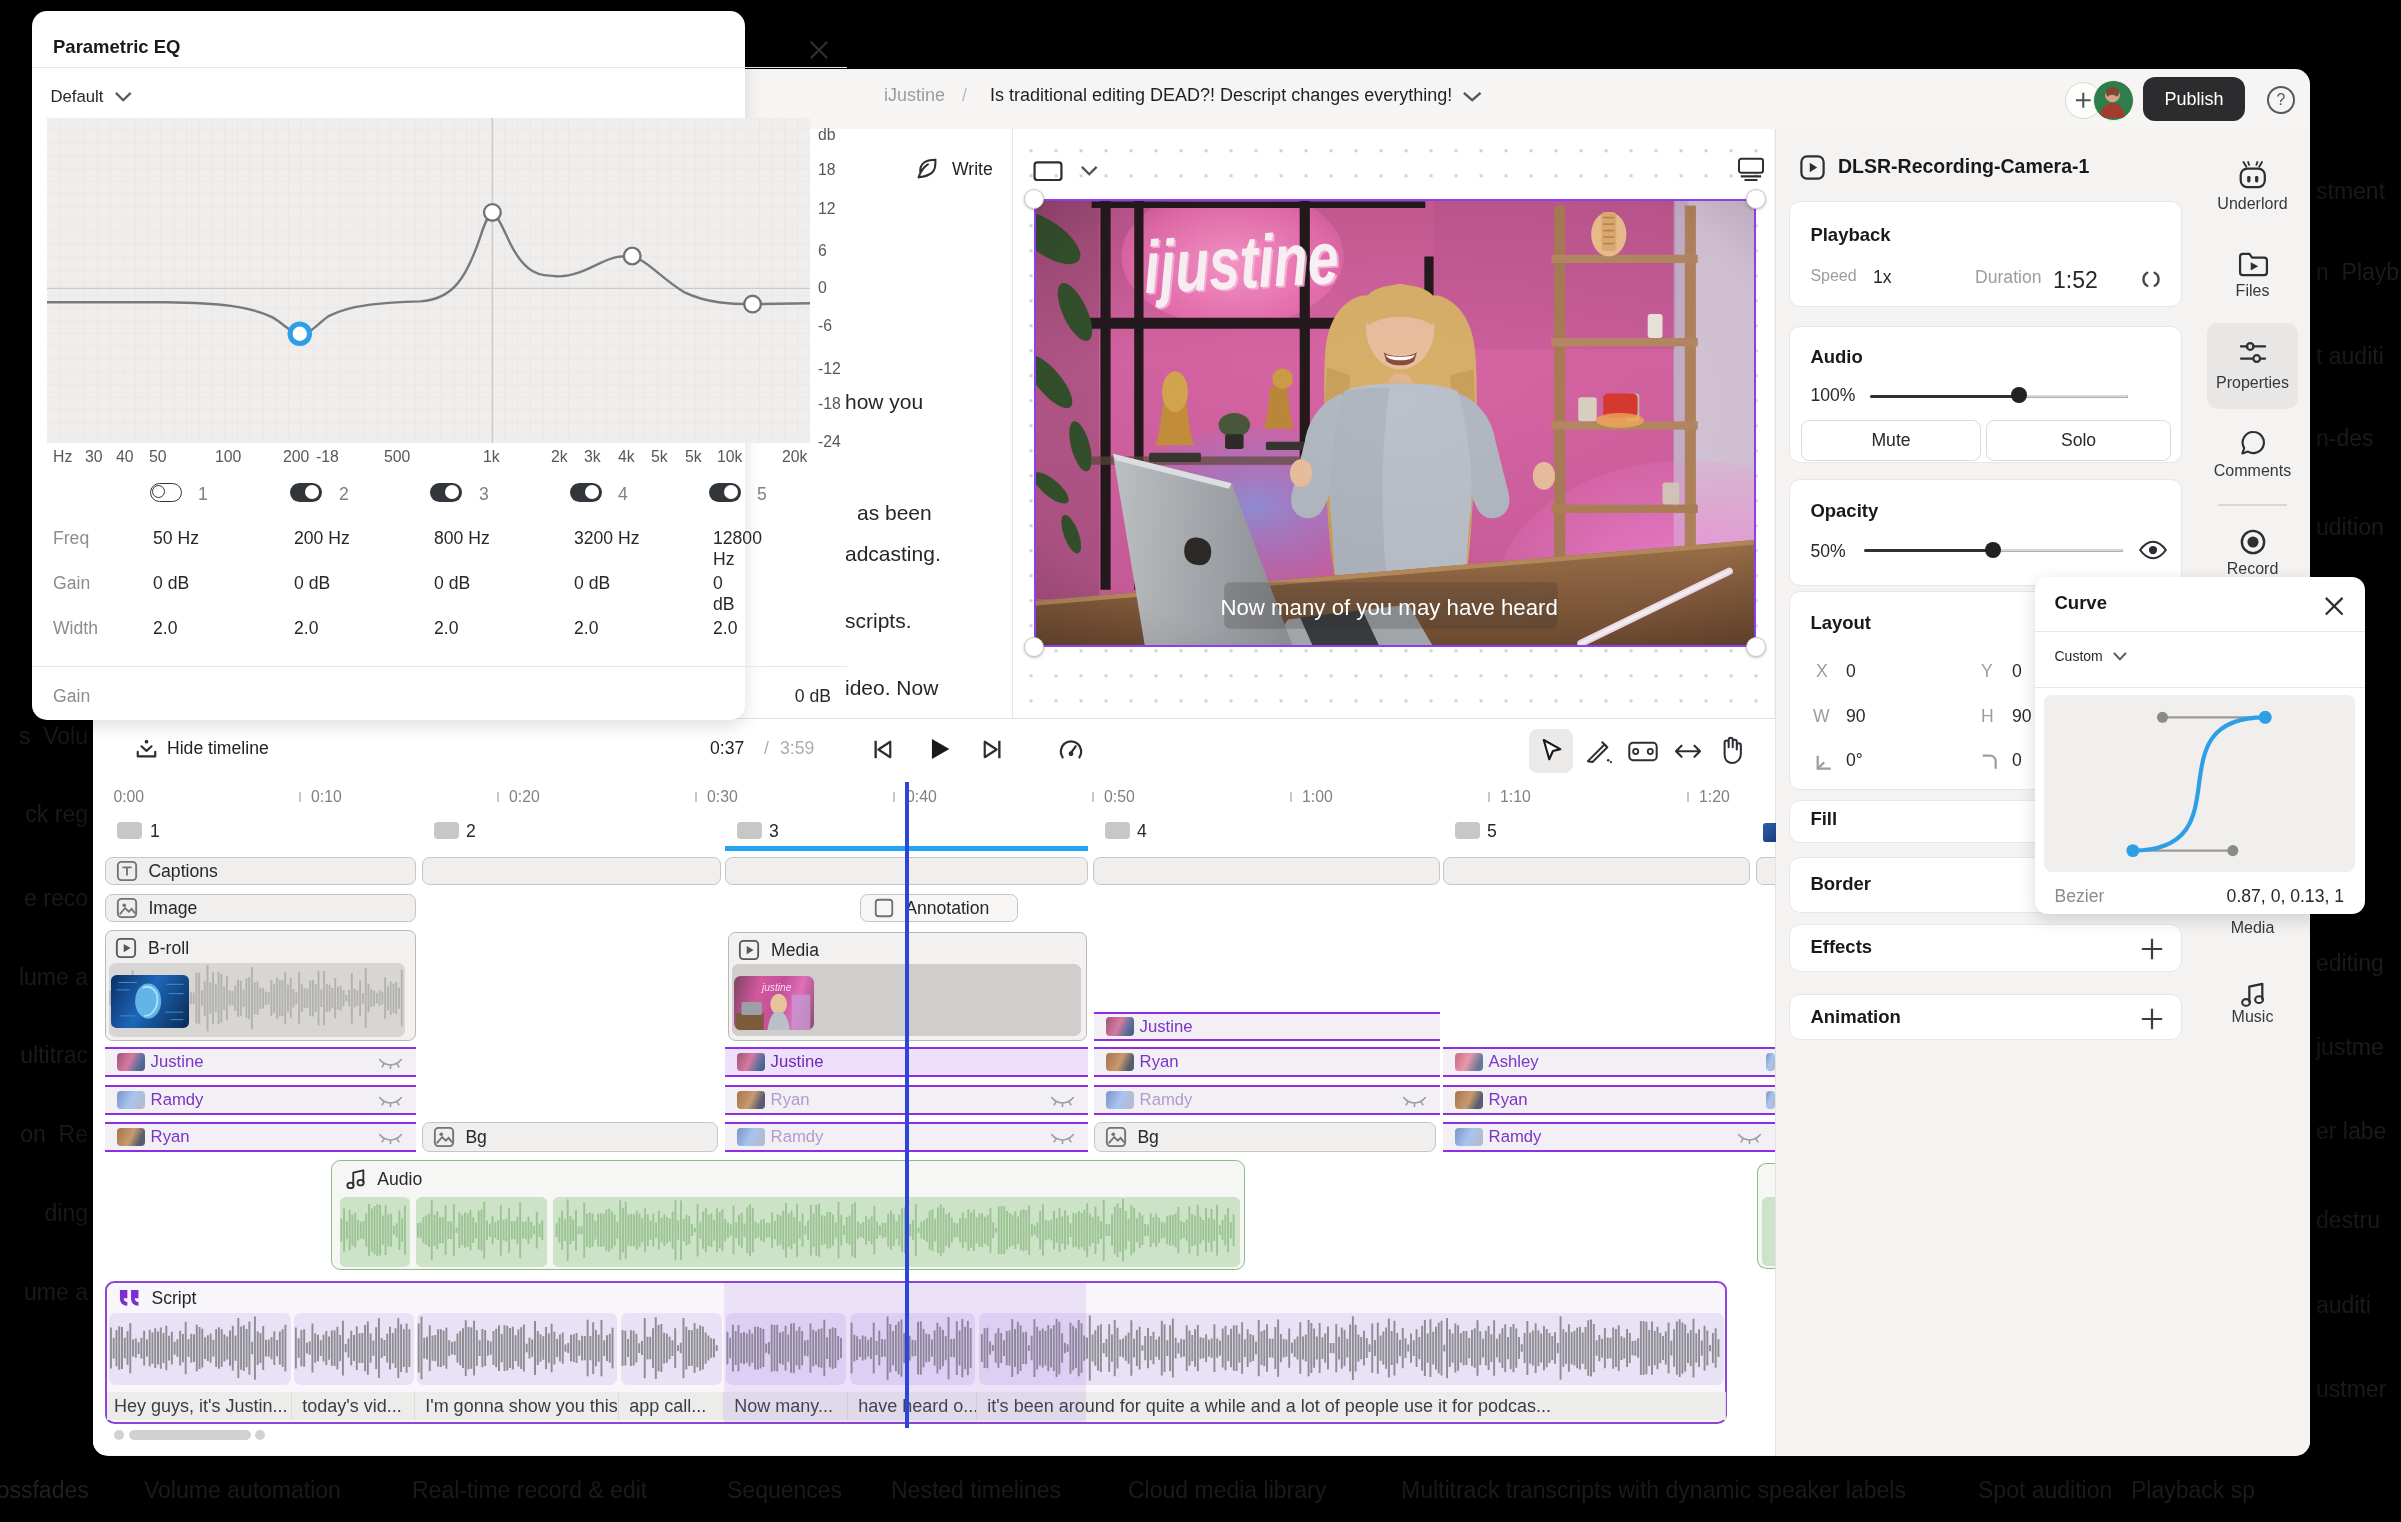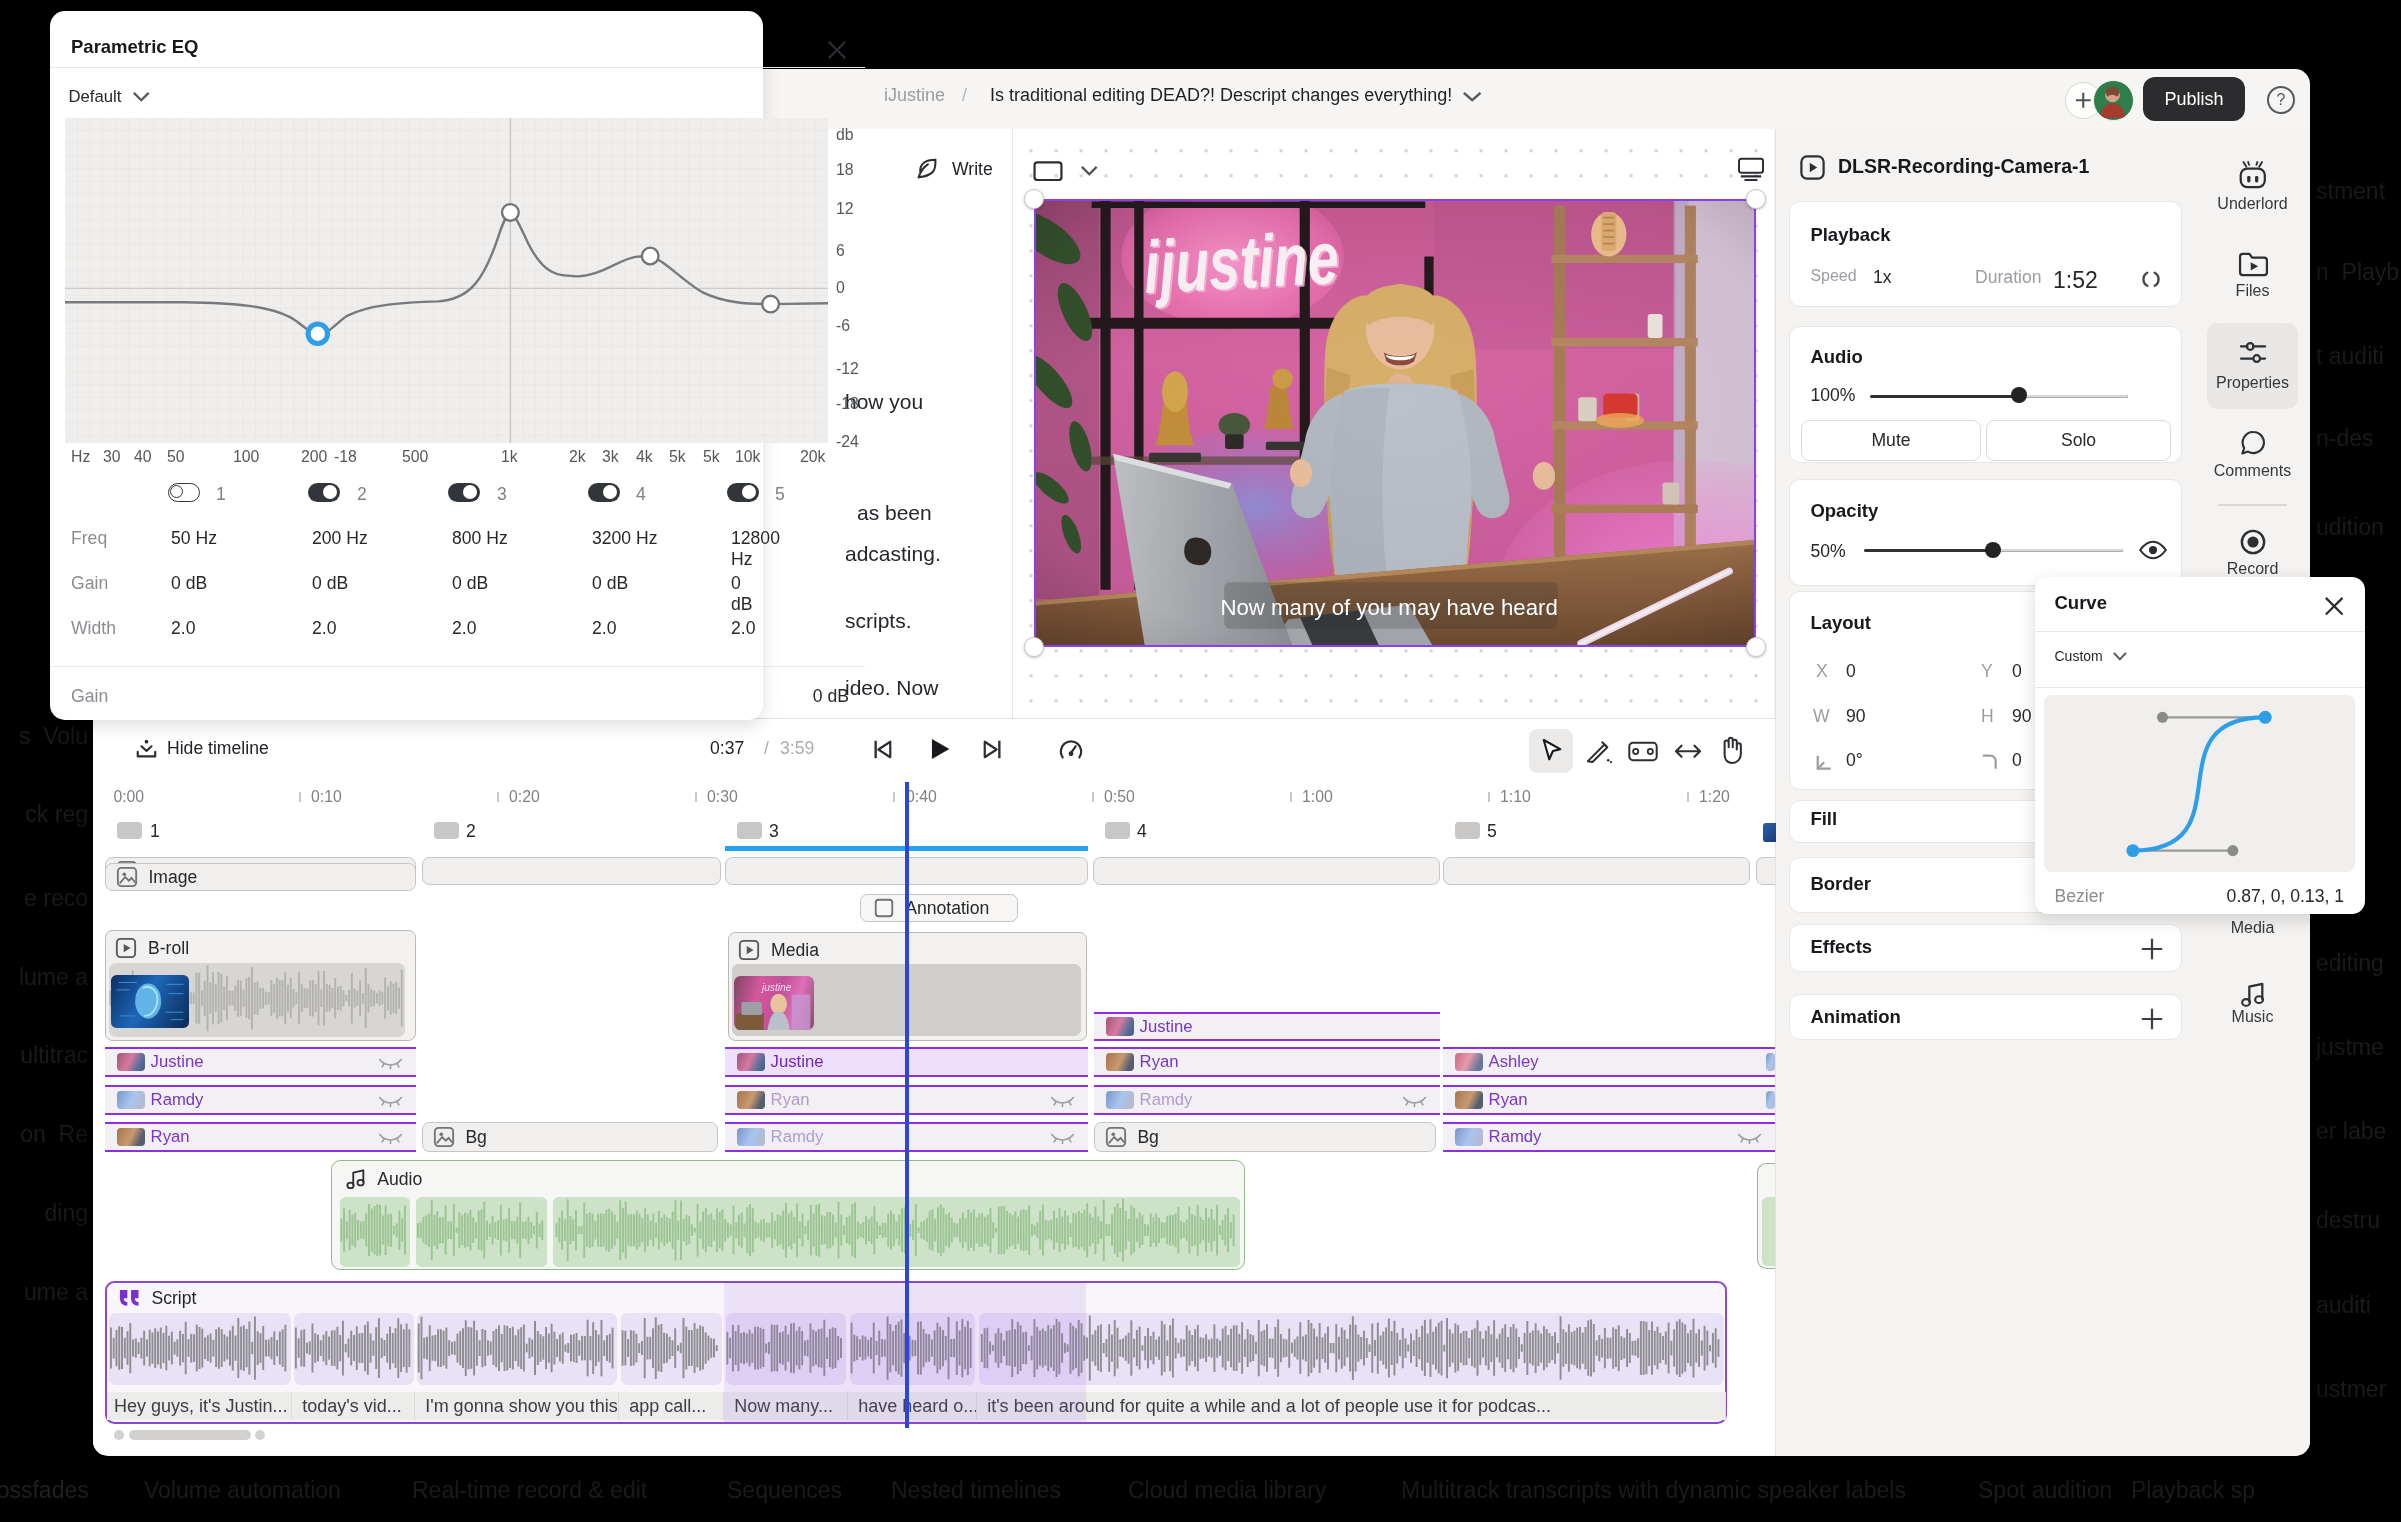--- a/index.html
+++ b/index.html
@@ -431,21 +431,21 @@
         <rect x="2" y="2" width="20" height="20" rx="4" stroke="#6f7276" stroke-width="2" fill="none"></rect>
         <path d="M7 8h10M12 8v9" stroke="#6f7276" stroke-width="2"></path>
       </svg>
       <span style="margin-left:10.2px;color:#26282b;">Captions</span>
     </div>
 <div class="chip" style="left:329px;top:788px;width:299px;height:28px;"></div>
 <div class="chip" style="left:632px;top:788px;width:363px;height:28px;"></div>
 <div class="chip" style="left:1000px;top:788px;width:347px;height:28px;"></div>
 <div class="chip" style="left:1350px;top:788px;width:307px;height:28px;"></div>
 <div class="chip" style="left:1663px;top:788px;width:18.5px;height:28px;border-radius:7.4px 0 0 7.4px;border-right:none;"></div>
-<div class="chip" style="left:12px;top:794px;width:311px;height:28px;">
+<div class="chip" style="left:12px;top:825px;width:311px;height:28px;">
       <svg width="22" height="22" viewBox="0 0 24 24" style="margin-left:10.2px;flex:none;">
         <rect x="2" y="2" width="20" height="20" rx="4" stroke="#6f7276" stroke-width="2" fill="none"></rect>
         <circle cx="9" cy="9" r="2" fill="#6f7276"></circle>
         <path d="M4 19l6-7 4 4 3-3 4 5" stroke="#6f7276" stroke-width="2" fill="none"></path>
       </svg>
       <span style="margin-left:10.2px;color:#26282b;">Image</span>
     </div>
 <div class="chip" style="left:767px;top:825px;width:158px;height:28px;background:#f7f6f4;">
       <svg width="22" height="22" viewBox="0 0 24 24" style="margin-left:12px;flex:none;">
         <rect x="3" y="3" width="18" height="18" rx="3" stroke="#6f7276" stroke-width="2" fill="none"></rect>
@@ -686,21 +686,21 @@
     </div>
 <div class="abs" style="left:884px;top:1323px;width:749px;height:28px;background:#ececea;border-right:1.9px solid #dcdbd9;display:flex;align-items:center;overflow:hidden;">
       <span style="margin-left:10.2px;font-size:18px;color:#3a3d41;white-space:nowrap;">it's been around for quite a while and a lot of people use it for podcas...</span>
     </div>
 <div class="abs" style="left:631px;top:1214px;width:362px;height:139px;background:rgba(146,90,228,0.13);"></div>
 <div class="abs" style="left:21px;top:1361px;width:10.2px;height:10.2px;border-radius:50%;background:#d2d1cf;"></div>
 <div class="abs" style="left:36px;top:1361px;width:122px;height:10.2px;border-radius:5.6px;background:#d2d1cf;"></div>
 <div class="abs" style="left:162px;top:1361px;width:10.2px;height:10.2px;border-radius:50%;background:#d2d1cf;"></div>
 <div class="abs" style="left:812px;top:713px;width:3.7px;height:646px;background:#2b46d9;"></div>
 </div>
-<div class="abs" style="left:50px;top:11px;width:713px;height:709px;background:#fff;border-radius:15px;box-shadow:0 5.6px 18.5px rgba(0,0,0,.13);">
+<div class="abs" style="left:32px;top:11px;width:713px;height:709px;background:#fff;border-radius:15px;box-shadow:0 5.6px 18.5px rgba(0,0,0,.13);">
 <div class="abs" style="left:21px;top:25px;font-size:18.5px;font-weight:700;color:#17191c;">Parametric EQ</div>
 <svg class="abs" style="left:776px;top:28px;" width="22" height="22" viewBox="0 0 24 24">
       <path d="M3 3l18 18M21 3L3 21" stroke="#2b2e33" stroke-width="2.6"></path>
     </svg>
 <div class="abs" style="left:0;top:56px;width:815px;height:1.4px;background:#e8e7e5;"></div>
 <div class="abs" style="left:18.5px;top:76px;display:flex;align-items:center;">
 <span style="font-size:16.7px;color:#26282c;">Default</span>
 <svg style="margin-left:11px;" width="18.5" height="12" viewBox="0 0 20 13">
         <path d="M2 2l8 8 8-8" stroke="#55585c" stroke-width="2.4" fill="none"></path>
       </svg>

